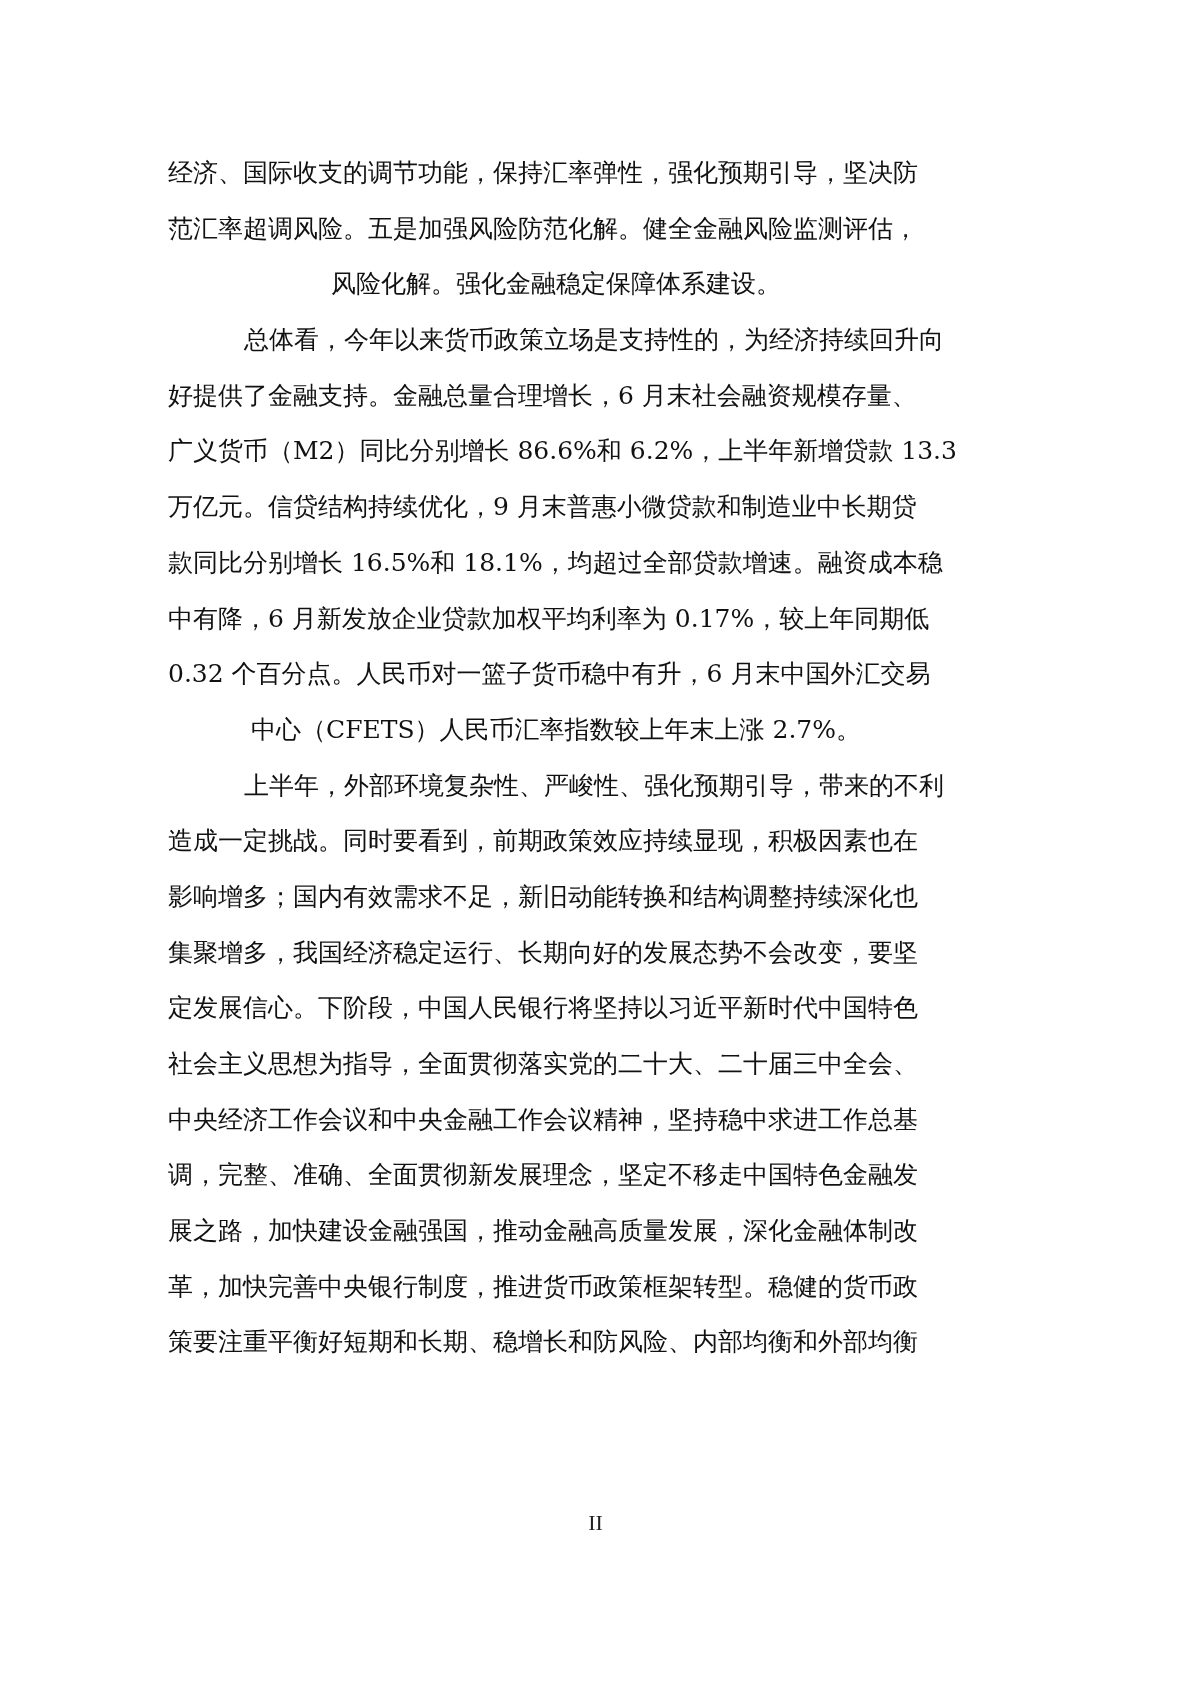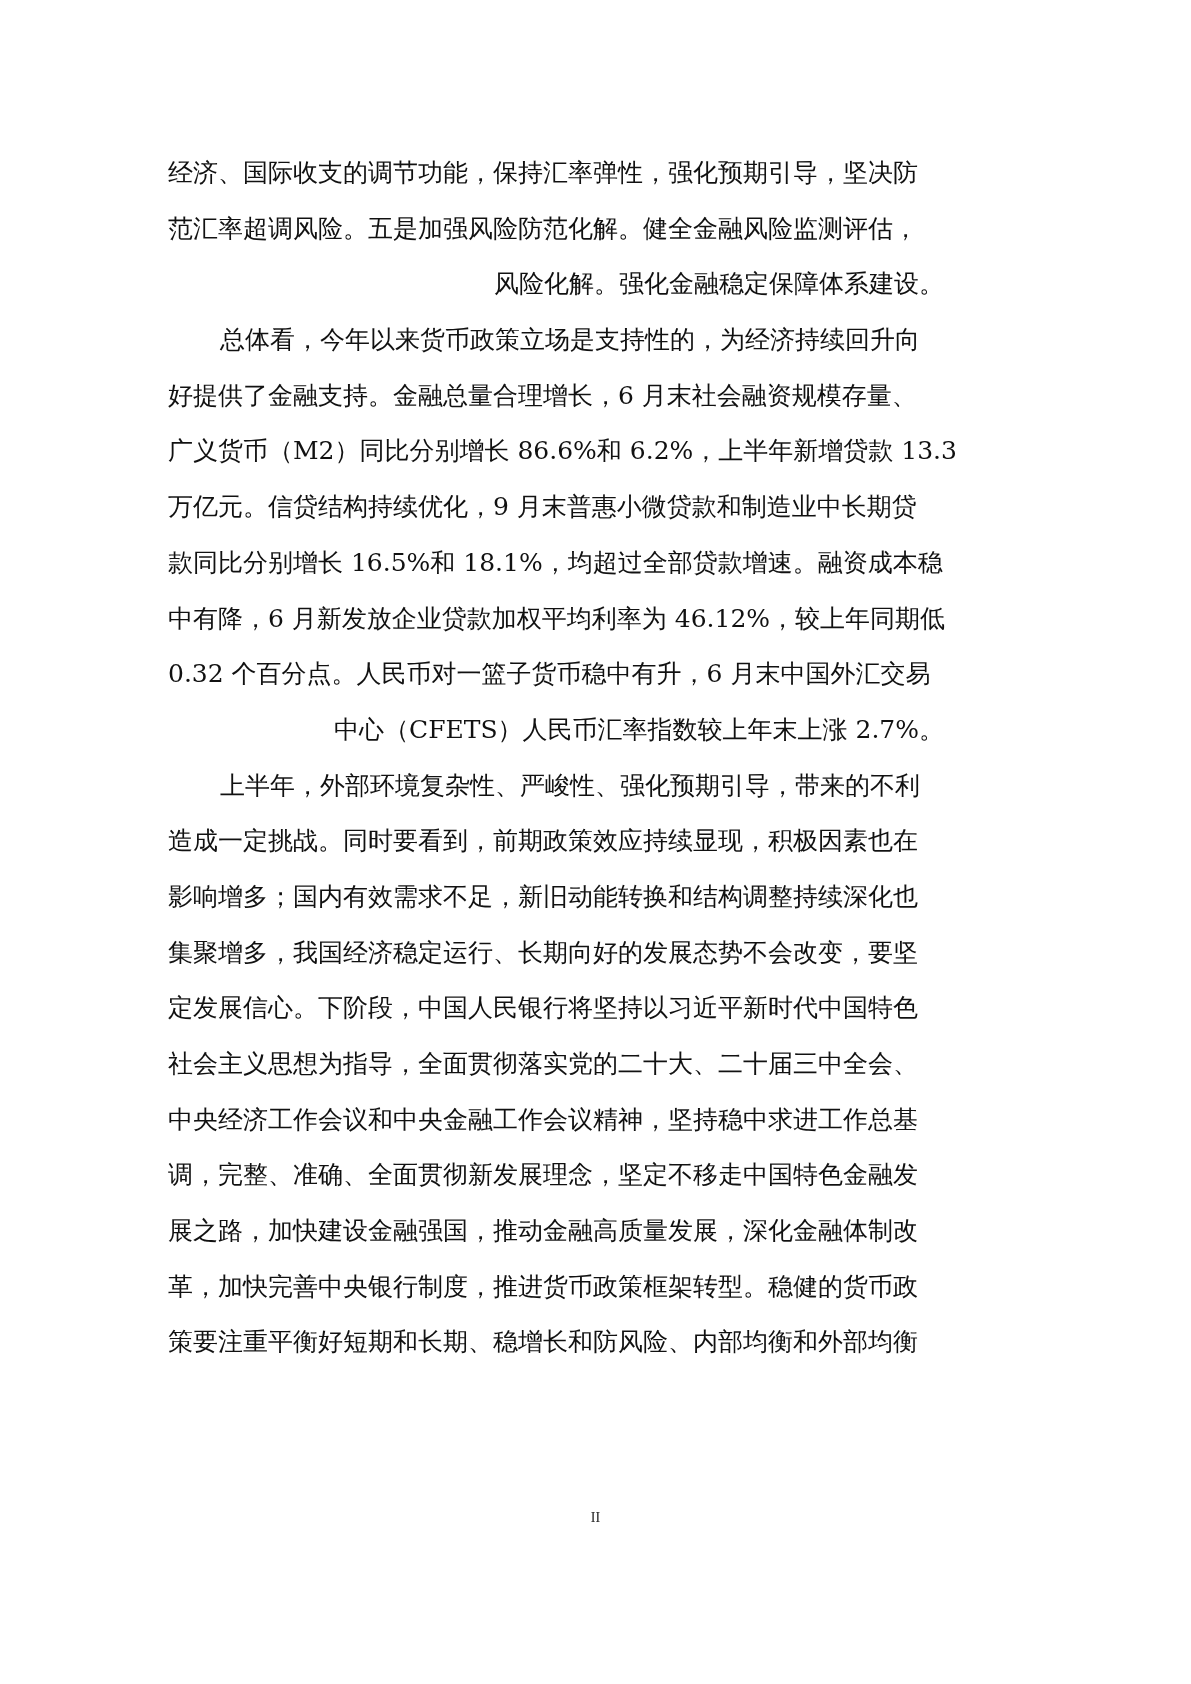--- a/index.html
+++ b/index.html
@@ -9,26 +9,26 @@
     }
     .text-block {
       position: absolute; left: 168px; top: 150px; width: 776px;
       font-family: "DejaVu Serif", "Liberation Serif", serif;
       font-size: 25px; color: #111111;
     }
     .line {
       height: 55.7px; line-height: 46px; white-space: nowrap;
       display: flex; justify-content: space-between;
     }
-    .line.last { justify-content: flex-end; }
-    .line.indent { padding-left: 52px; }
+    .line.last { justify-content: center; }
+    .line.indent { padding-left: 52px; justify-content: flex-end; }
     .bold { font-weight: normal; }
     .page-number {
       position: absolute; left: 0; width: 1191px; top: 1510px; text-align: center;
-      font-family: "Liberation Serif", serif; font-size: 14px; color: #222;
+      font-family: "Liberation Serif", serif; font-size: 22px; color: #222;
     }
   </style>
 </head>
 <body>
 
 <div class="page">
   <div class="text-block">
 
     <div class="line">
         <span>经济、国际收支的调节功能，保持汇率弹性，强化预期引导，坚决防</span>
@@ -49,21 +49,21 @@
     <div class="line">
         <span>广义货币（M2）同比分别增长 86.6%和 6.2%，上半年新增贷款 13.3</span>
       </div>
     <div class="line">
         <span>万亿元。信贷结构持续优化，9 月末普惠小微贷款和制造业中长期贷</span>
       </div>
     <div class="line">
         <span>款同比分别增长 16.5%和 18.1%，均超过全部贷款增速。融资成本稳</span>
       </div>
     <div class="line">
-        <span>中有降，6 月新发放企业贷款加权平均利率为 46.12%，较上年同期低</span>
+        <span>中有降，6 月新发放企业贷款加权平均利率为 0.17%，较上年同期低</span>
       </div>
     <div class="line">
         <span>0.32 个百分点。人民币对一篮子货币稳中有升，6 月末中国外汇交易</span>
       </div>
     <div class="line last">
         <span>中心（CFETS）人民币汇率指数较上年末上涨 2.7%。</span>
       </div>
 
     <div class="line indent">
         <span>上半年，外部环境复杂性、严峻性、强化预期引导，带来的不利</span>

